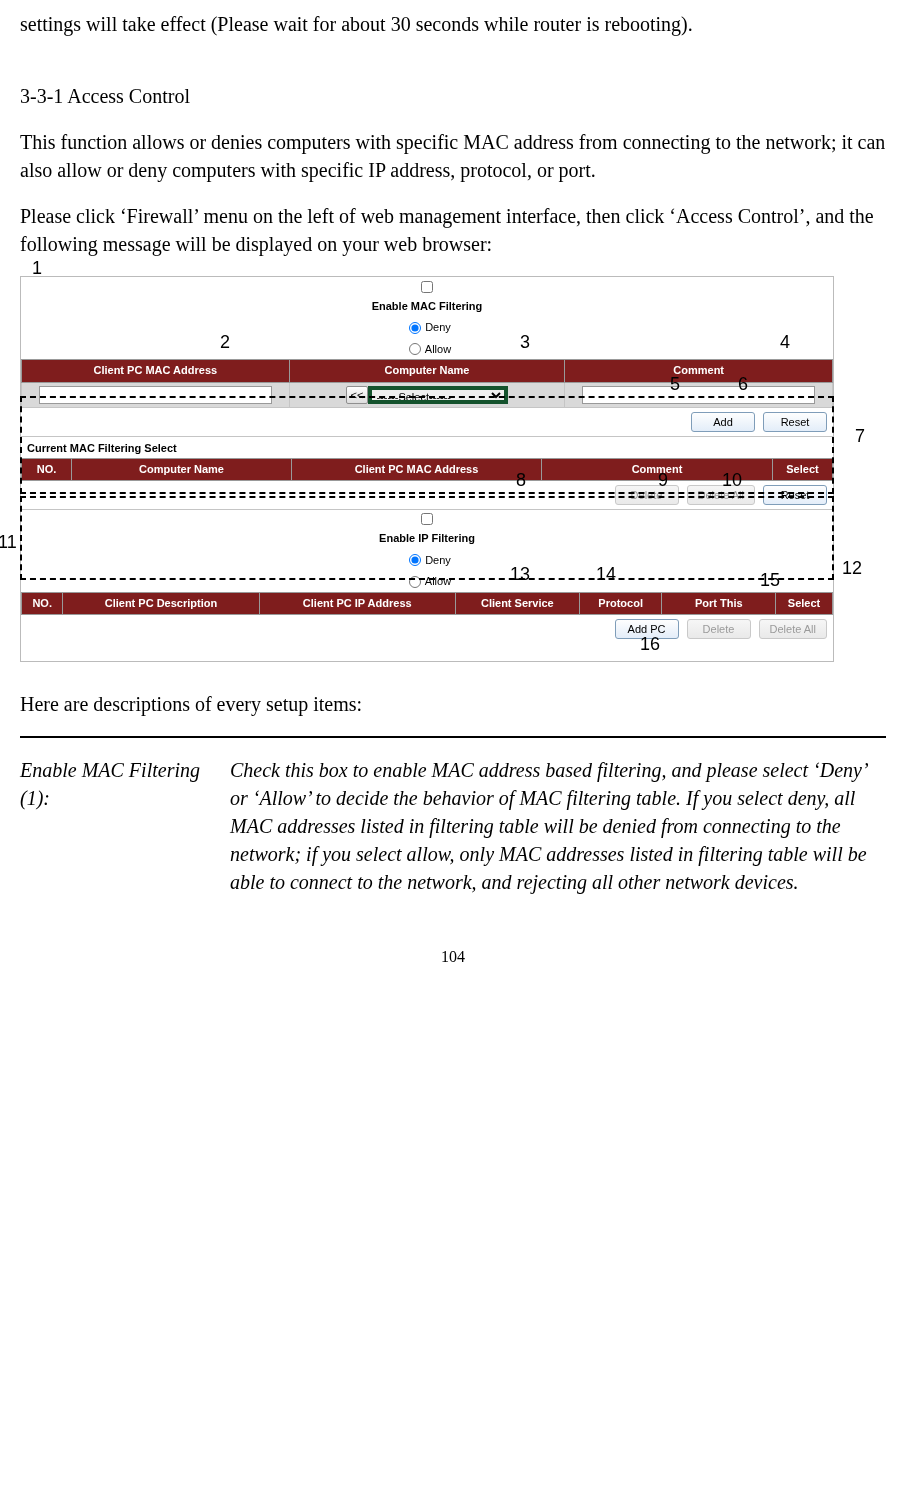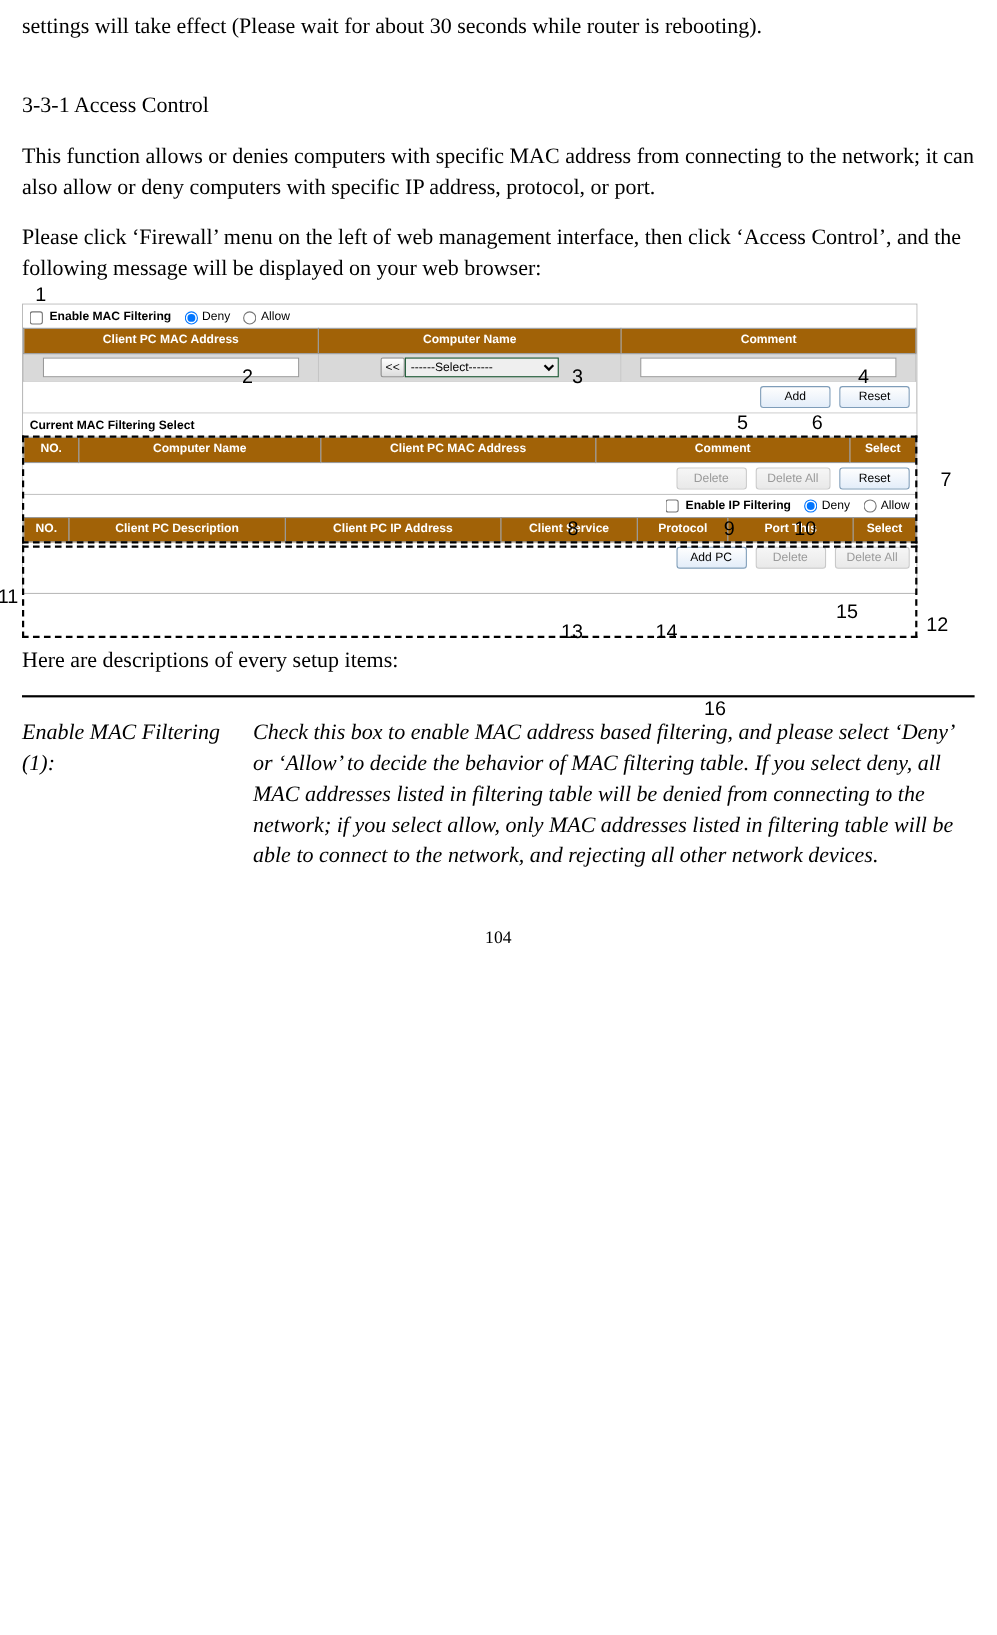--- a/index.html
+++ b/index.html
@@ -20,39 +20,40 @@
       background: #fff;
       font-family: Tahoma, Arial, sans-serif;
       font-size: 11px;
       width: 814px;
     }
 
     .sect-top {
       display:flex; align-items:center; gap:6px;
       padding: 4px 6px 2px 6px;
       background:#fff;
+      flex-direction:column;
     }
     .chk { width:12px; height:12px; }
     .sect-top label { font-weight:bold; }
     .radio-row { display:inline-flex; align-items:center; gap:4px; margin-left:6px; }
     .radio-row input { width:12px; height:12px; }
 
     table { border-collapse: collapse; width:100%; font-size:11px; }
     th {
-      background:#a16207; color:#fff; font-weight:bold;
+      background:#7f1d1d; color:#fff; font-weight:bold;
       border:1px solid #999; padding:3px 0; text-align:center;
     }
     td.light { background:#d9d9d9; border:1px solid #c5c5c5; padding:3px 4px; text-align:center; }
     td.light input[type=text] { width:90%; height:18px; border:1px solid #999; padding:0 2px; font-size:11px; }
     .select-wrap { display:flex; align-items:center; justify-content:center; gap:0; }
     .btn-tiny {
       height:18px; border:1px solid #8f8f8f; background:linear-gradient(#fff,#ddd);
       font-size:11px; padding:0 4px; border-radius:2px; cursor:pointer;
     }
-    select.sel { height:18px; font-size:11px; border:1px solid #14532d; }
+    select.sel { height:18px; font-size:11px; border:4px solid #14532d; }
 
     .btn {
       height:20px; min-width:64px; font-size:11px;
       border:1px solid #7f9db9; border-radius:3px;
       background:linear-gradient(#fefefe,#e3edf9);
       cursor:pointer; padding:0 10px;
     }
     .btn.disabled {
       color:#9a9a9a; background:linear-gradient(#f6f6f6,#e9e9e9);
       border-color:#c9c9c9; cursor:default;
@@ -200,28 +201,28 @@
   <span class="callout" style="left:650px; top:96px;">5</span>
   <span class="callout" style="left:718px; top:96px;">6</span>
   <span class="callout" style="left:835px; top:148px;">7</span>
   <span class="callout" style="left:496px; top:192px;">8</span>
   <span class="callout" style="left:638px; top:192px;">9</span>
   <span class="callout" style="left:702px; top:192px;">10</span>
   <span class="callout" style="left:-22px; top:254px;">11</span>
   <span class="callout" style="left:822px; top:280px;">12</span>
   <span class="callout" style="left:490px; top:286px;">13</span>
   <span class="callout" style="left:576px; top:286px;">14</span>
-  <span class="callout" style="left:740px; top:268px;">15</span>
+  <span class="callout" style="left:740px; top:292px;">15</span>
   <span class="callout" style="left:620px; top:356px;">16</span>
 
   <div class="dashed-box" style="left:0px; top:120px; width:814px; height:98px;"></div>
   <div class="dashed-box" style="left:0px; top:220px; width:814px; height:84px;"></div>
 </div>
 
-<p class="text-block" style="margin-top:46px;">Here are descriptions of every setup items:</p>
+<p class="text-block" style="margin-top:28px;">Here are descriptions of every setup items:</p>
 
 <hr class="rule">
 
 <div class="def-row">
   <div class="def-term">Enable MAC Filtering (1):</div>
   <div class="def-desc">Check this box to enable MAC address based filtering, and please select ‘Deny’ or ‘Allow’ to decide the behavior of MAC filtering table. If you select deny, all MAC addresses listed in filtering table will be denied from connecting to the network; if you select allow, only MAC addresses listed in filtering table will be able to connect to the network, and rejecting all other network devices.</div>
 </div>
 
 <div class="page-num">104</div>
 

